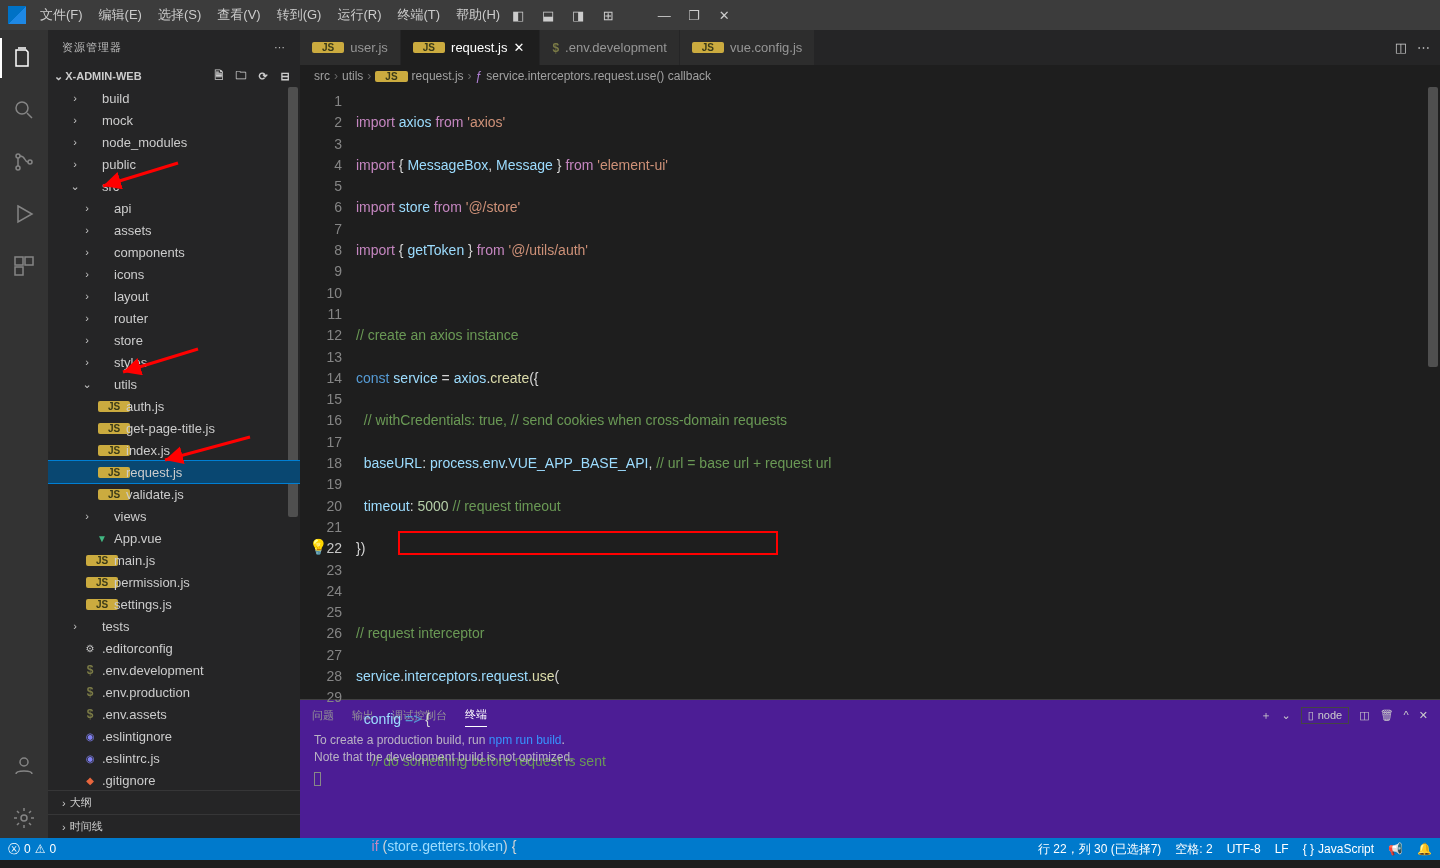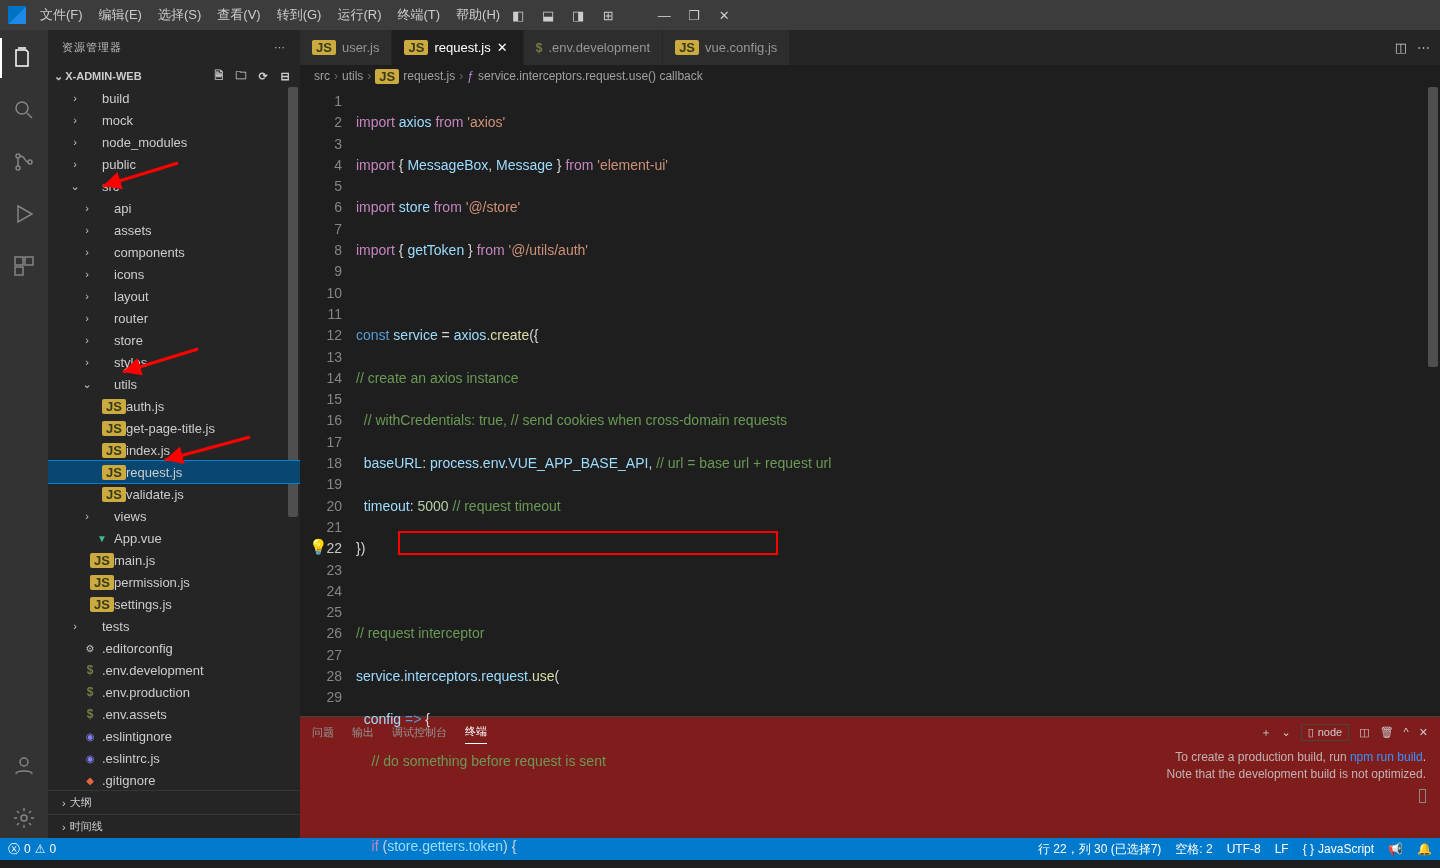--- a/index.html
+++ b/index.html
@@ -54,35 +54,35 @@
 .fn { color:#dcdcaa; }
 .str { color:#ce9178; }
 .cm { color:#6a9955; }
 .pn { color:#d4d4d4; }
 .num { color:#b5cea8; }
 .const { color:#569cd6; }
 .prop { color:#9cdcfe; }
 .highlight-box { position:absolute; border:2px solid #ff0000; }
 .bulb-icon { position:absolute; color:#ffcc00; font-size:15px; }
 
-.panel { height:122px; border-top:1px solid #414141; background:#7f1d1d; display:flex; flex-direction:column;text-align:right; }
+.panel { height:139px; border-top:1px solid #414141; background:#4c1d95; display:flex; flex-direction:column; }
 .panel .ptabs { height:30px; display:flex; align-items:center; padding:0 12px; gap:18px; color:#969696; font-size:11px; }
 .panel .ptabs .pt.active { color:#fff; border-bottom:1px solid #fff; }
 .panel .ptabs .pt { padding:4px 0; }
 .panel .ptabs .pright { margin-left:auto; display:flex; align-items:center; gap:10px; color:#ccc; }
 .panel .ptabs .nodebox { border:1px solid #454545; padding:1px 6px; display:flex; align-items:center; gap:4px; font-size:11px; }
 .panel .pcontent { flex:1; padding:2px 14px; font-family: Consolas, monospace; font-size:12px; line-height:17px; color:#cccccc; }
 .panel .link { color:#3794ff; }
 .panel .cursor { display:inline-block; width:7px; height:14px; border:1px solid #888; }
 
 .statusbar { height:22px; background:#007acc; display:flex; align-items:center; padding:0 8px; color:#fff; font-size:12px; gap:12px; }
 .statusbar .sb-right { margin-left:auto; display:flex; gap:14px; align-items:center; }
 .statusbar .sb-item { display:flex; align-items:center; gap:4px; }
 
-.js-badge { background:#cbab3f; color:#3a3a18; font-size:13px; font-weight:bold; padding:0px 4px; border-radius:2px; }
+.js-badge { background:#cbab3f; color:#3a3a18; font-size:10px; font-weight:bold; padding:0px 10px; border-radius:2px; }
 .vue-badge { color:#41b883; }
 .gear { color:#c5c5c5; }
 .red-arrow { position:absolute; pointer-events:none; }
 .dollar { color:#7b7b46; font-weight:bold; font-size:12px; }
 .scrollbar-v { position:absolute; right:0; top:0; width:12px; height:100%; }
 .scrollbar-thumb { position:absolute; right:2px; width:10px; background:#4f4f4f; border-radius:2px; }
 </style>
 </head>
 <body>
 
@@ -446,22 +446,22 @@
           <div class="ln">27</div>
           <div class="ln">28</div>
           <div class="ln">29</div>
         </div>
       <div class="code" id="code">
 <div class="line"><span class="kw">import</span> <span class="id">axios</span> <span class="kw">from</span> <span class="str">'axios'</span></div>
 <div class="line"><span class="kw">import</span> <span class="pn">{</span> <span class="id">MessageBox</span><span class="pn">,</span> <span class="id">Message</span> <span class="pn">}</span> <span class="kw">from</span> <span class="str">'element-ui'</span></div>
 <div class="line"><span class="kw">import</span> <span class="id">store</span> <span class="kw">from</span> <span class="str">'@/store'</span></div>
 <div class="line"><span class="kw">import</span> <span class="pn">{</span> <span class="id">getToken</span> <span class="pn">}</span> <span class="kw">from</span> <span class="str">'@/utils/auth'</span></div>
 <div class="line"></div>
+<div class="line"><span class="cm">// create an axios instance</span></div>
 <div class="line"><span class="const">const</span> <span class="id">service</span> <span class="pn">=</span> <span class="id">axios</span><span class="pn">.</span><span class="fn">create</span><span class="pn">({</span></div>
-<div class="line"><span class="cm">// create an axios instance</span></div>
 <div class="line">  <span class="cm">// withCredentials: true, // send cookies when cross-domain requests</span></div>
 <div class="line">  <span class="prop">baseURL</span><span class="pn">:</span> <span class="id">process</span><span class="pn">.</span><span class="id">env</span><span class="pn">.</span><span class="id">VUE_APP_BASE_API</span><span class="pn">,</span> <span class="cm">// url = base url + request url</span></div>
 <div class="line">  <span class="prop">timeout</span><span class="pn">:</span> <span class="num">5000</span> <span class="cm">// request timeout</span></div>
 <div class="line"><span class="pn">})</span></div>
 <div class="line"></div>
 <div class="line"><span class="cm">// request interceptor</span></div>
 <div class="line"><span class="id">service</span><span class="pn">.</span><span class="id">interceptors</span><span class="pn">.</span><span class="id">request</span><span class="pn">.</span><span class="fn">use</span><span class="pn">(</span></div>
 <div class="line">  <span class="id">config</span> <span class="const">=&gt;</span> <span class="pn">{</span></div>
 <div class="line">    <span class="cm">// do something before request is sent</span></div>
 <div class="line"></div>

